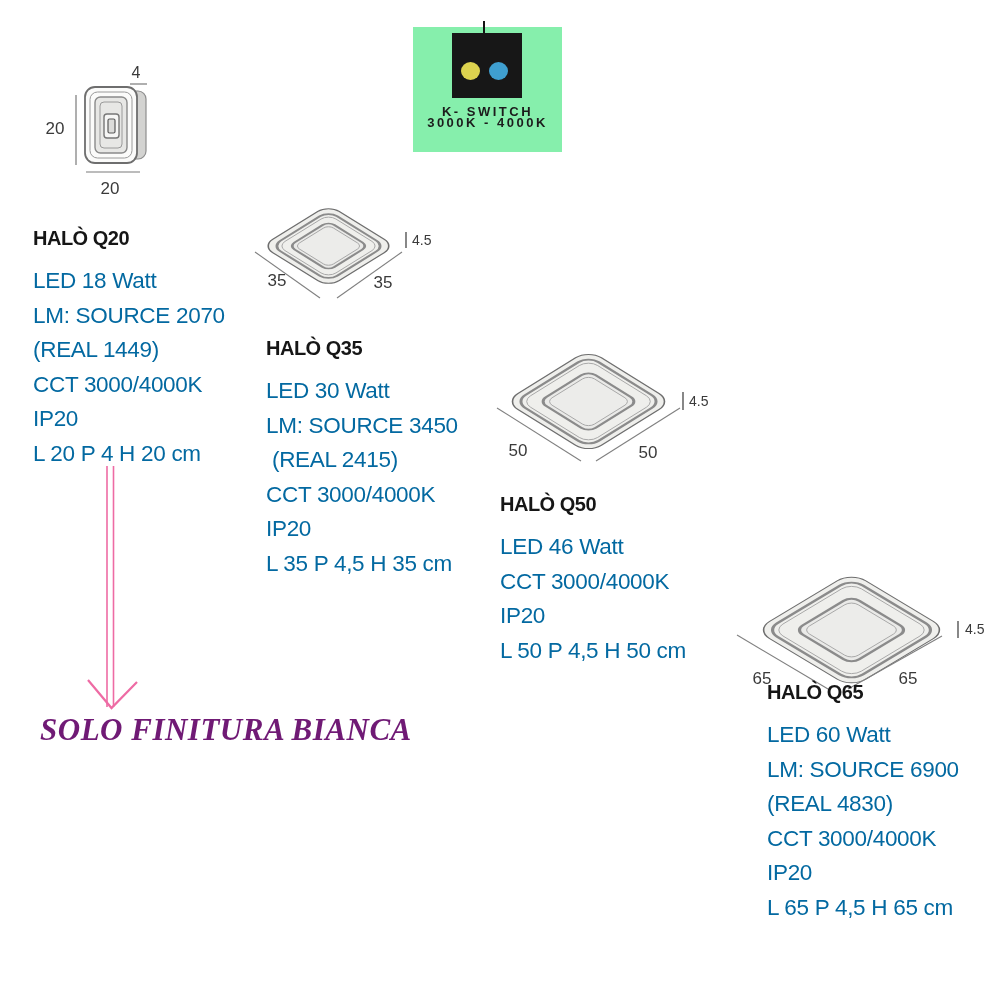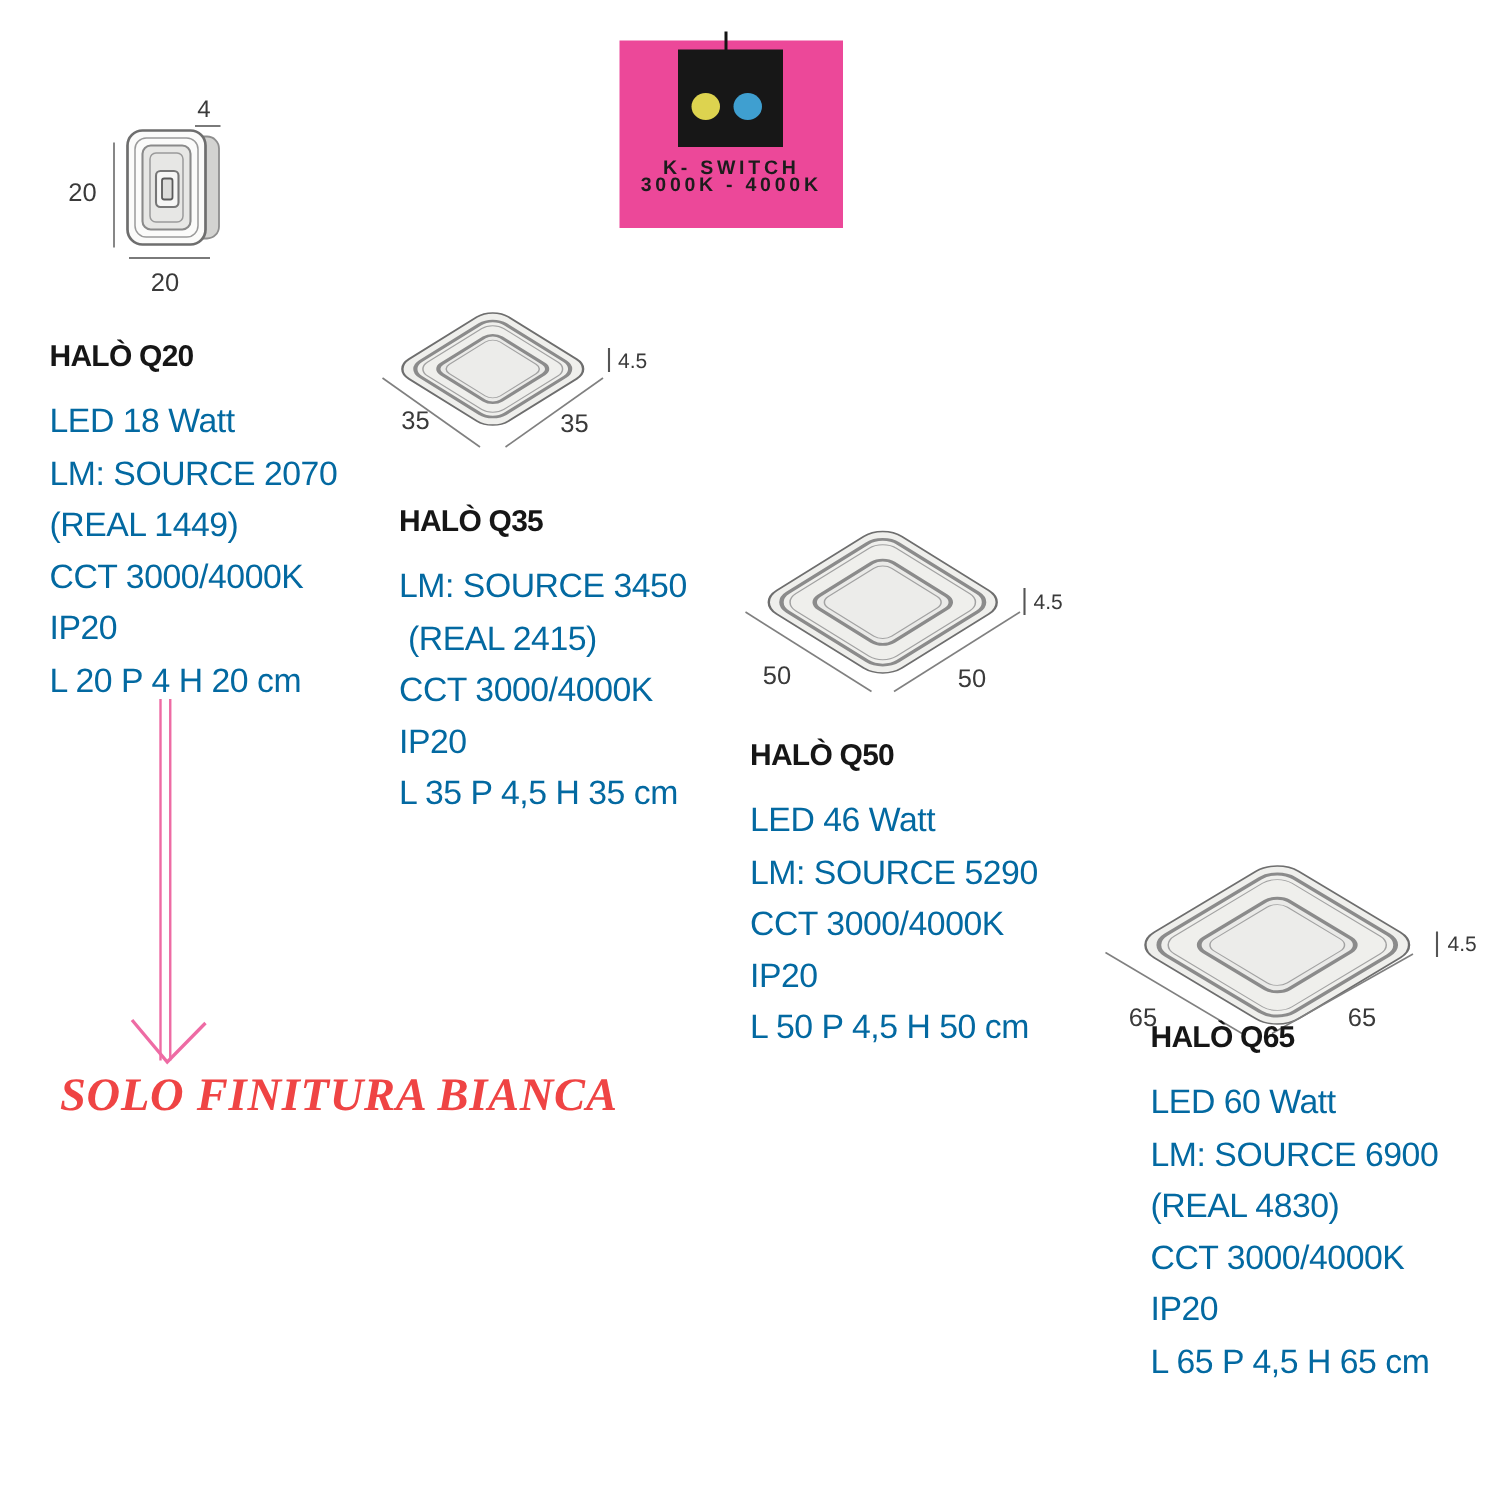--- a/index.html
+++ b/index.html
@@ -14,21 +14,21 @@
   .spec-title{
     font-size:20px;font-weight:bold;color:#161616;letter-spacing:-0.5px;
     line-height:32px;margin:0 0 10px 0;white-space:pre;
   }
   .spec-line{
     font-size:22.5px;line-height:34.5px;color:#0369a1;letter-spacing:-0.3px;white-space:pre;
   }
 
   
   .kswitch{
-    position:absolute;left:413px;top:27px;width:149px;height:125px;background:#ec4899;
+    position:absolute;left:413px;top:27px;width:149px;height:125px;background:#86efac;
   }
   .kswitch .wire{position:absolute;left:70px;top:-6px;width:2px;height:14px;background:#141414;}
   .kswitch .blackbox{position:absolute;left:39px;top:6px;width:70px;height:65px;background:#171717;}
   .kswitch .dot{position:absolute;width:19px;height:18px;border-radius:50%;top:29px;}
   .kswitch .dot.yellow{left:9px;}
   .kswitch .dot.blue{left:37px;}
   .kswitch .kline{
     position:absolute;left:0;width:100%;text-align:center;font-weight:bold;
     font-size:13px;letter-spacing:2.5px;color:#1c1c1c;white-space:pre;
   }
@@ -101,20 +101,21 @@
     <line x1="10" y1="57" x2="75" y2="103" stroke="#808080" stroke-width="1.1"></line>
     <line x1="92" y1="103" x2="157" y2="57" stroke="#808080" stroke-width="1.1"></line>
     <text x="32" y="91" text-anchor="middle" font-size="17">35</text>
     <text x="138" y="93" text-anchor="middle" font-size="17">35</text>
     <line x1="161" y1="37" x2="161" y2="53" stroke="#555555" stroke-width="1.4"></line>
     <text x="167" y="50" text-anchor="start" font-size="14">4.5</text>
   </svg>
 
   <div class="spec-block" style="left:266px;top:332px;">
     <div class="spec-title">HALÒ Q35</div>
+    <div class="spec-line">LED 30 Watt</div>
     <div class="spec-line">LM: SOURCE 3450</div>
     <div class="spec-line"> (REAL 2415)</div>
     <div class="spec-line">CCT 3000/4000K</div>
     <div class="spec-line">IP20</div>
     <div class="spec-line">L 35 P 4,5 H 35 cm</div>
   </div>
 
   <svg class="abs" style="left:485px;top:340px;" width="230" height="130" viewBox="0 0 230 130">
     <g transform="translate(103.5,61.5) scale(1,0.62) rotate(45)">
       <rect x="-59" y="-59" width="118" height="118" rx="18" fill="#efefec" stroke="#6e6e6e" stroke-width="1.6"></rect>
@@ -127,21 +128,20 @@
     <line x1="111" y1="121" x2="195" y2="68" stroke="#808080" stroke-width="1.1"></line>
     <text x="33" y="116" text-anchor="middle" font-size="17">50</text>
     <text x="163" y="118" text-anchor="middle" font-size="17">50</text>
     <line x1="198" y1="52" x2="198" y2="70" stroke="#555555" stroke-width="1.4"></line>
     <text x="204" y="66" text-anchor="start" font-size="14">4.5</text>
   </svg>
 
   <div class="spec-block" style="left:500px;top:488px;">
     <div class="spec-title">HALÒ Q50</div>
     <div class="spec-line">LED 46 Watt</div>
-    <div class="spec-line">LM: SOURCE 5290</div>
     <div class="spec-line">CCT 3000/4000K</div>
     <div class="spec-line">IP20</div>
     <div class="spec-line">L 50 P 4,5 H 50 cm</div>
   </div>
 
   <svg class="abs" style="left:735px;top:565px;" width="260" height="140" viewBox="0 0 260 140">
     <g transform="translate(116.5,65) scale(1,0.6) rotate(45)">
       <rect x="-68" y="-68" width="136" height="136" rx="20" fill="#efefec" stroke="#6e6e6e" stroke-width="1.6"></rect>
       <rect x="-60.5" y="-60.5" width="121" height="121" rx="16" fill="none" stroke="#8b8b8b" stroke-width="3.2"></rect>
       <rect x="-55.5" y="-55.5" width="111" height="111" rx="14" fill="none" stroke="#a2a2a2" stroke-width="1"></rect>
@@ -165,15 +165,15 @@
     <div class="spec-line">IP20</div>
     <div class="spec-line">L 65 P 4,5 H 65 cm</div>
   </div>
 
   <svg class="abs" style="left:72px;top:466px;" width="80" height="250" viewBox="0 0 80 250">
     <line x1="35" y1="0" x2="35" y2="241" stroke="#ee6ba4" stroke-width="1.6"></line>
     <line x1="41.5" y1="0" x2="41.5" y2="241" stroke="#ee6ba4" stroke-width="1.6"></line>
     <polyline points="16,214 39.5,242 65,216" fill="none" stroke="#ee6ba4" stroke-width="2.2"></polyline>
   </svg>
 
-  <div class="note-text" style="color:#ef4444;">SOLO FINITURA BIANCA</div>
+  <div class="note-text" style="color:#701a75;">SOLO FINITURA BIANCA</div>
 
 </div>
 
 </body></html>

